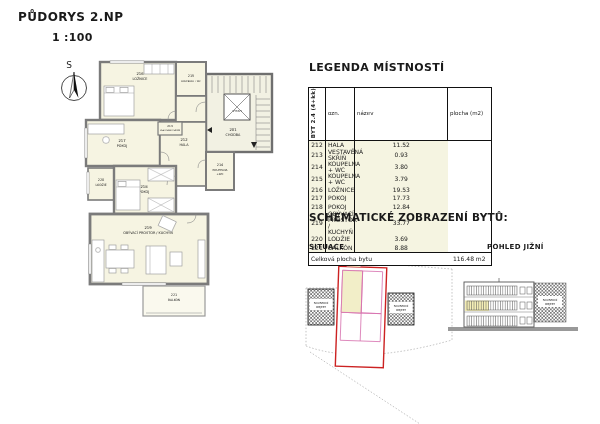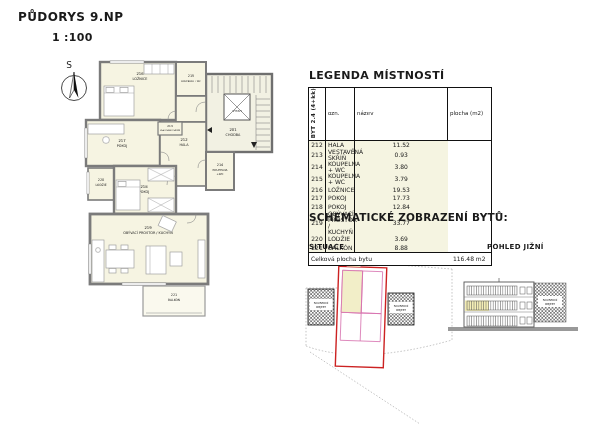--- a/index.html
+++ b/index.html
@@ -239,24 +239,24 @@
       </g>
       <g>
         <rect x="534" y="283" width="32" height="39" fill="url(#xhatch)" stroke="#555" stroke-width="0.5"></rect>
         <rect x="538" y="296" width="24" height="11" fill="#fff" stroke="none"></rect>
         <text class="svgt" x="550" y="301" font-size="2.8" text-anchor="middle">SOUSEDNÍ</text>
         <text class="svgt" x="550" y="305" font-size="2.8" text-anchor="middle">OBJEKT</text>
       </g>
     </g>
   </svg>
 
-  <div class="abs hd1" style="left:18px;top:10px;">PŮDORYS 9.NP</div>
+  <div class="abs hd1" style="left:18px;top:10px;">PŮDORYS 2.NP</div>
   <div class="abs hd2" style="left:52px;top:31px;">1 :100</div>
 
-  <div class="abs hd2" style="left:309px;top:69px;">LEGENDA MÍSTNOSTÍ</div>
+  <div class="abs hd2" style="left:309px;top:61px;">LEGENDA MÍSTNOSTÍ</div>
 
   <table class="legend">
     <thead>
       <tr class="hrow">
         <th class="vcell" rowspan="11">
           <span class="vtext">BYT 2.4 (4+kk)</span>
         </th>
         <th class="h-num">ozn.</th>
         <th class="h-name">název</th>
         <th class="h-area">plocha (m2)</th>

